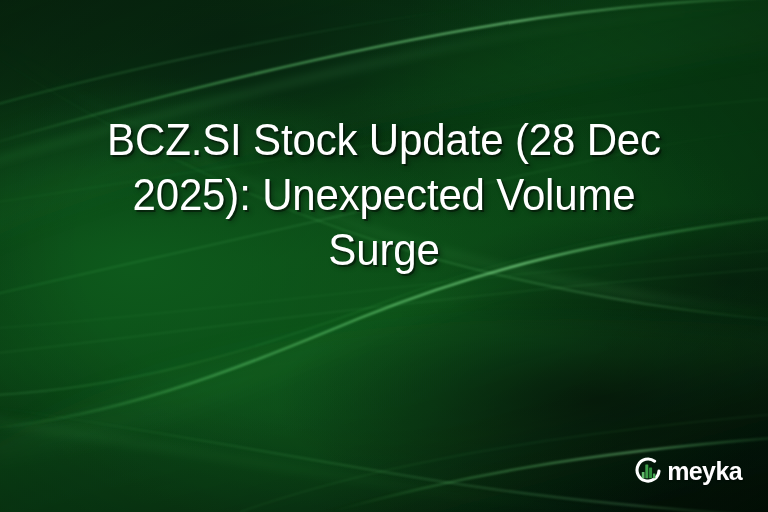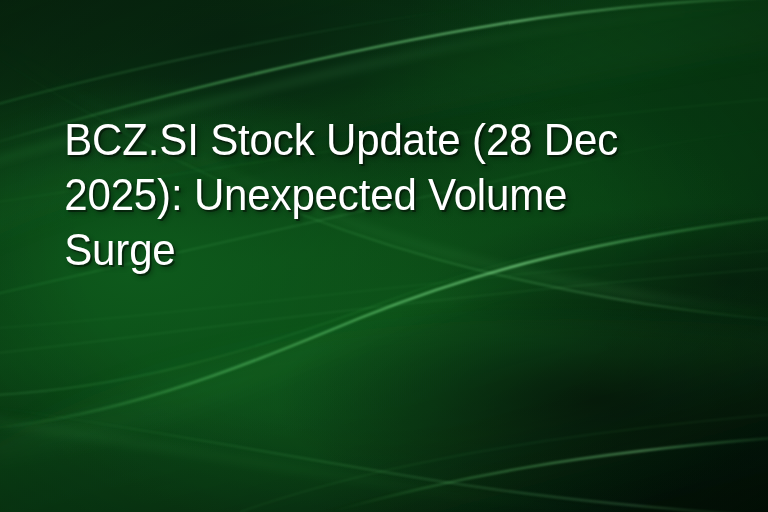--- a/index.html
+++ b/index.html
@@ -41,21 +41,21 @@
   
   #waves { position:absolute; inset:0; }
   #waves svg { display:block; width:768px; height:512px; }
 
   
   #title-block {
     position:absolute;
     left:0; right:0;
     top:112px;
     padding:0 42px;
-    text-align:left;
+    text-align:center;
   }
   #title {
     color:#ffffff;
     font-family:"Liberation Sans", sans-serif;
     font-size:45px;
     line-height:55px;
     font-weight:400;
     letter-spacing:-0.2px;
     transform:scaleX(0.935);
     transform-origin:center top;
@@ -172,14 +172,26 @@
   </div>
 
   <div id="bg-vignette" class="bg-layer"></div>
 
   <div id="title-block">
     <h1 id="title">BCZ.SI Stock Update (28 Dec
 2025): Unexpected Volume
 Surge</h1>
   </div>
 
+  <div id="logo">
+    <svg id="logo-mark" viewBox="0 0 28 28" xmlns="http://www.w3.org/2000/svg">
+
+      <path d="M20.6 4.2 A11 11 0 1 0 25 14" fill="none" stroke="#ffffff" stroke-width="3.1" stroke-linecap="round"></path>
+
+      <rect x="7.8" y="15.0" width="2.7" height="6.2" rx="0.5" fill="#63b96c"></rect>
+      <rect x="11.3" y="7.4" width="3.0" height="13.8" rx="0.5" fill="#3f9e4a"></rect>
+      <rect x="15.1" y="10.6" width="3.0" height="10.6" rx="0.5" fill="#2f8f3c"></rect>
+      <rect x="18.9" y="16.4" width="2.5" height="4.8" rx="0.5" fill="#4aa857"></rect>
+    </svg>
+    <span id="logo-word">meyka</span>
+  </div>
 
 </div>
 
 </body></html>

